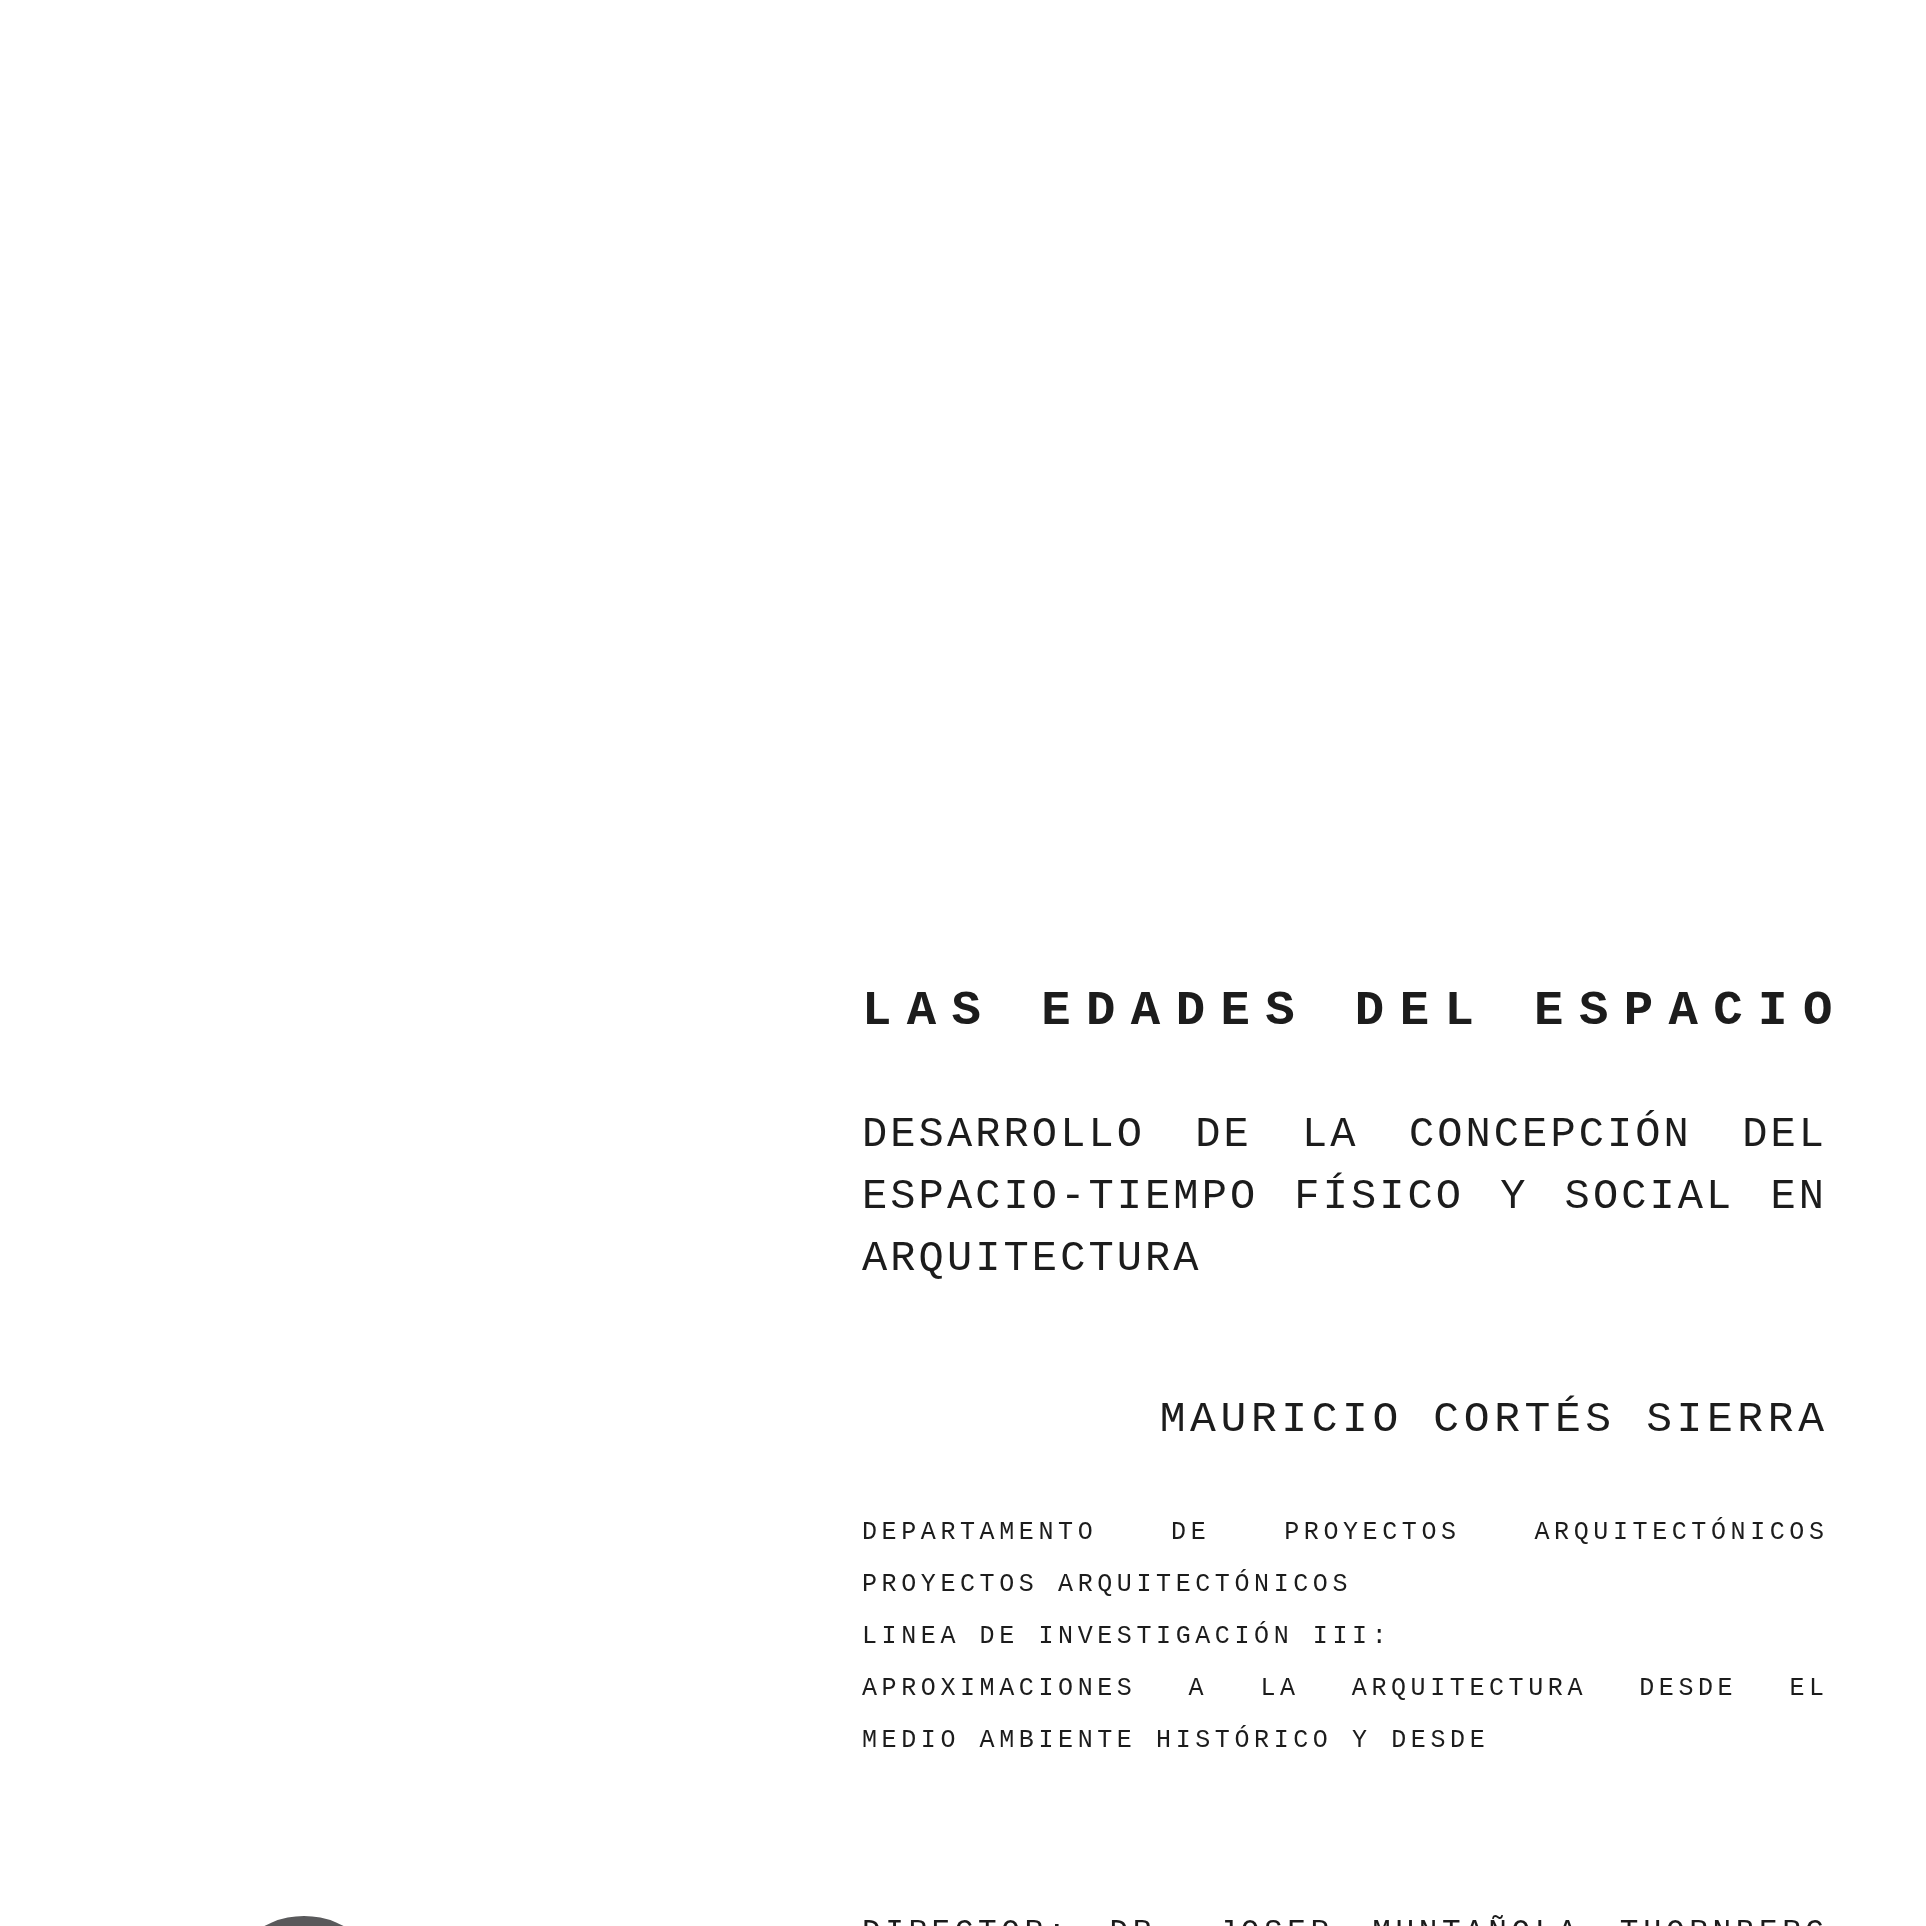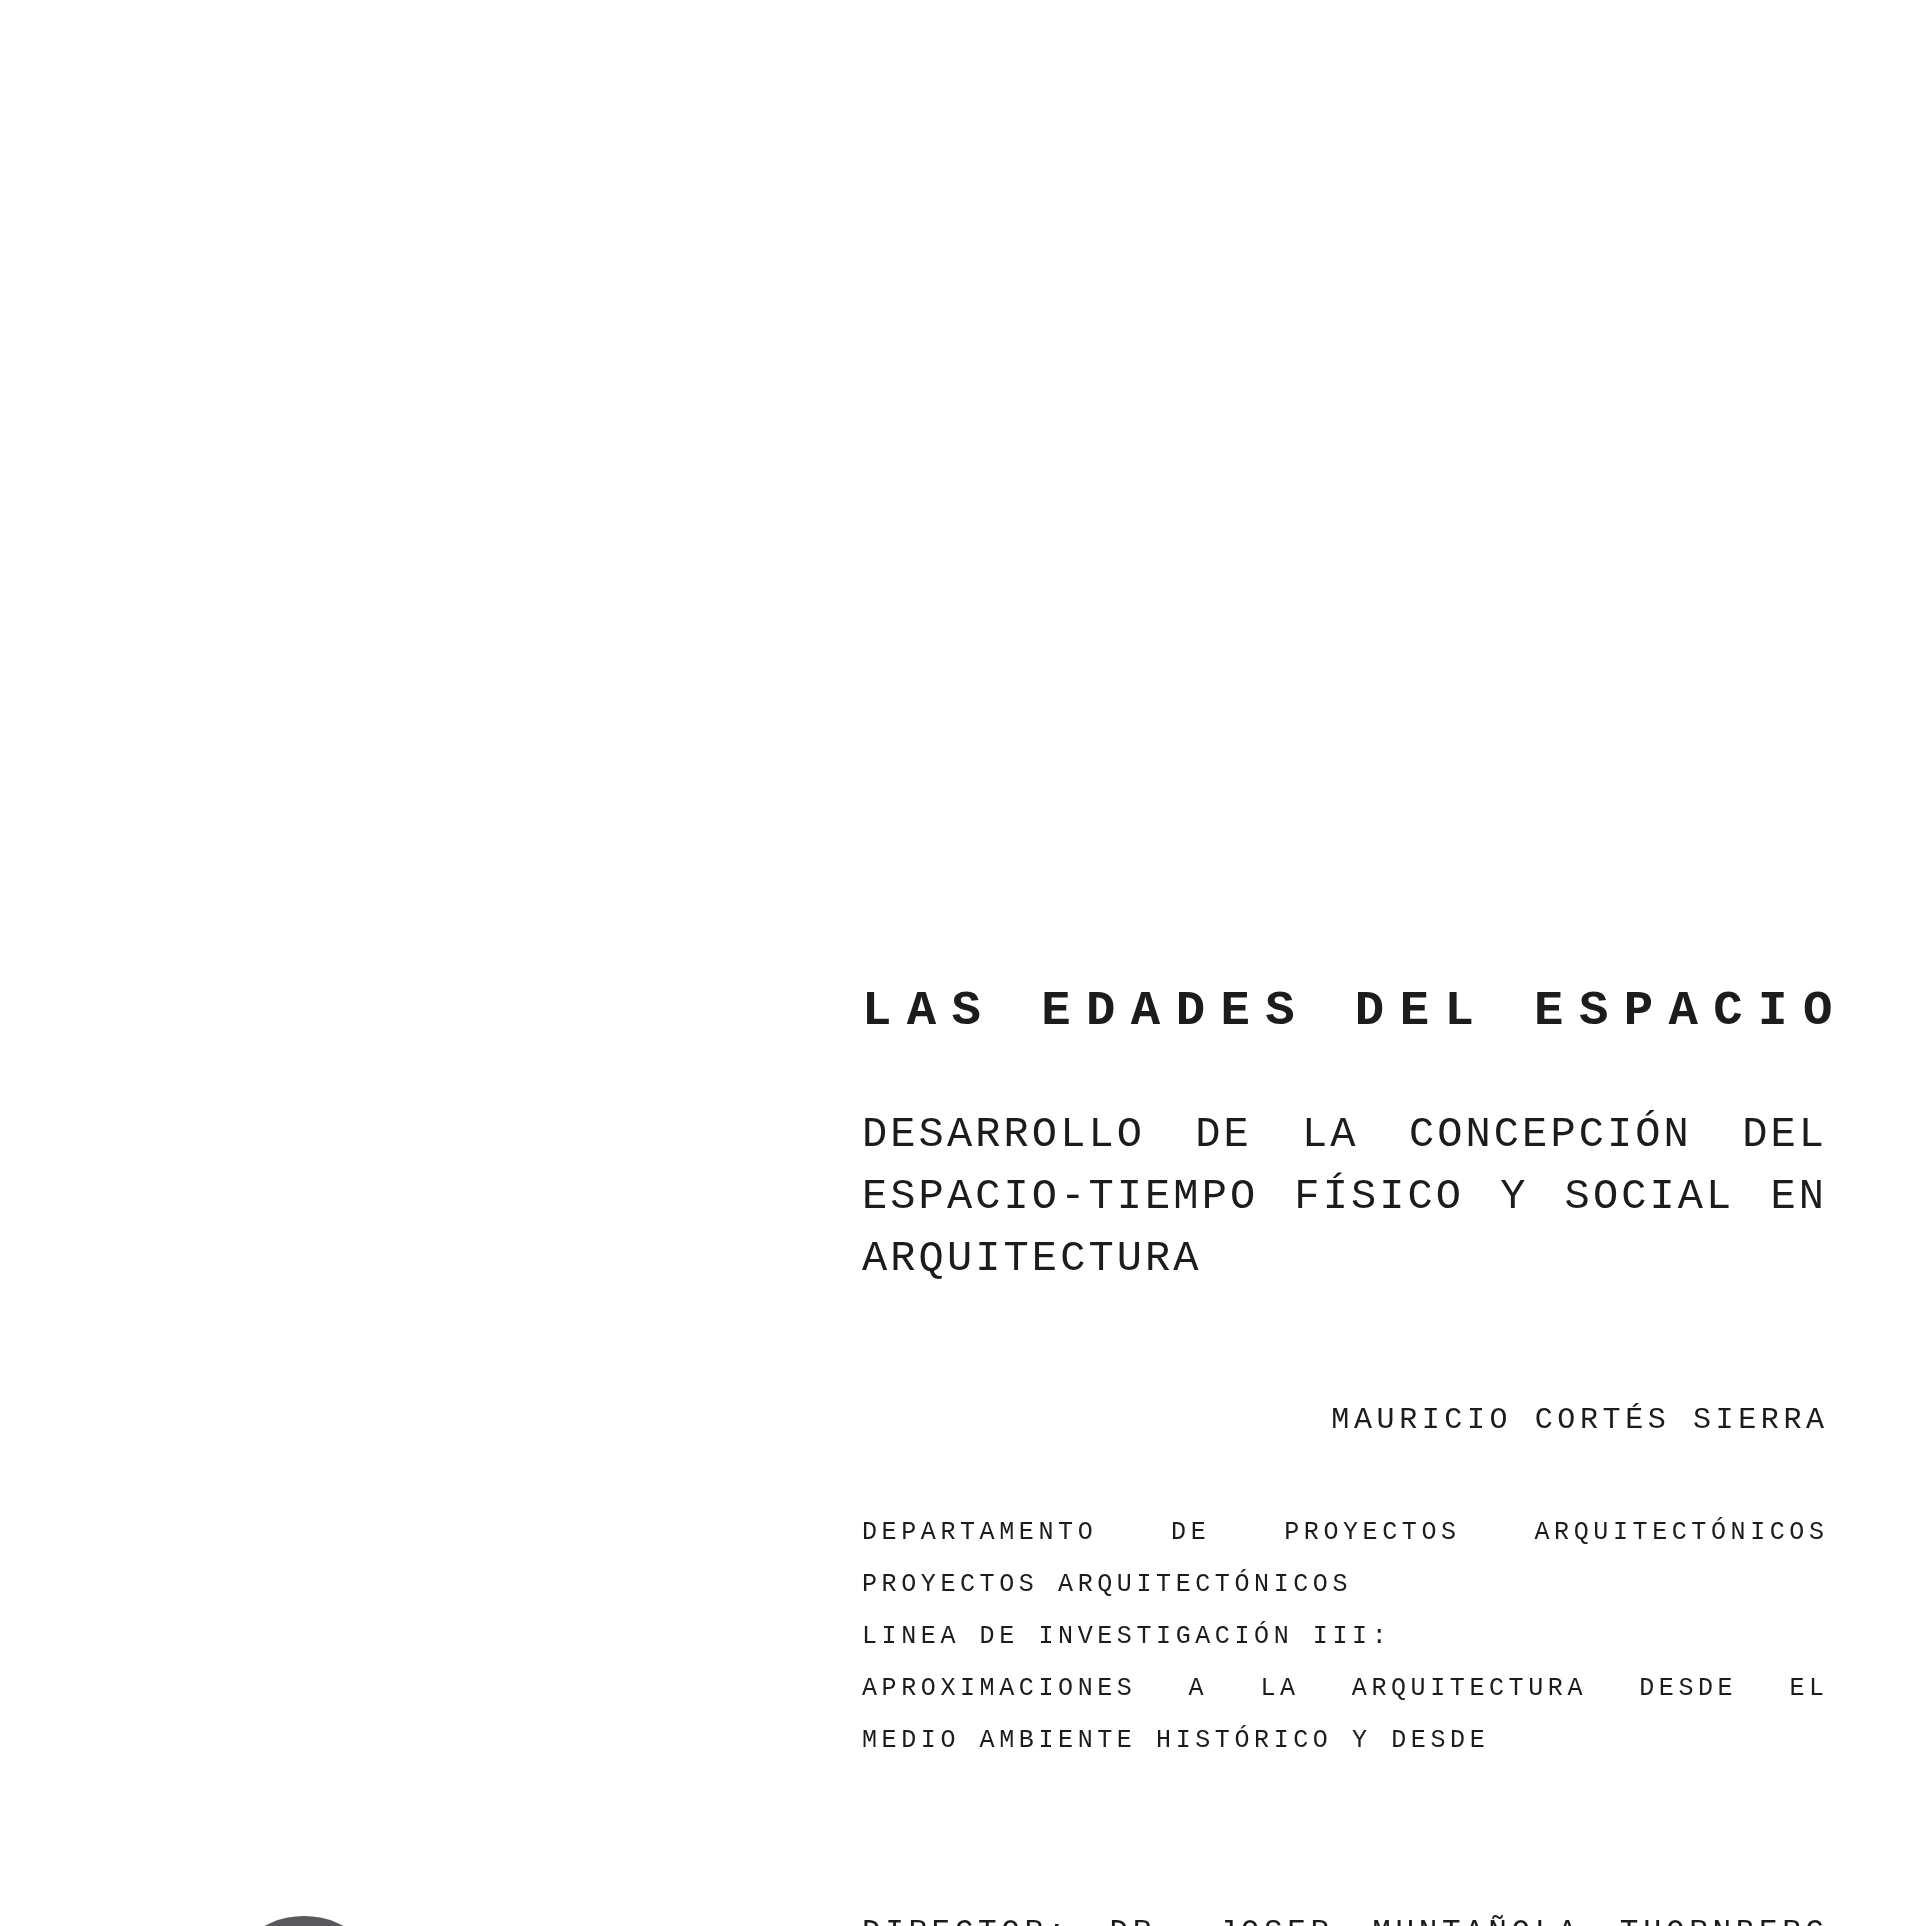--- a/index.html
+++ b/index.html
@@ -23,21 +23,21 @@
   .rline > span{margin-right:calc(-1 * var(--ls,4.6px));}
 
   #title{
     top:987px;height:49px;line-height:49px;
     font-size:49px;font-weight:bold;
     letter-spacing:15.4px;white-space:nowrap;
   }
   #subtitle{top:1104px;font-size:42px;font-weight:normal;--ls:3.1px;}
   #subtitle .line{height:62px;}
 
-  #author{top:1400px;height:39px;font-size:30px;--ls:4.6px;}
+  #author{top:1400px;height:39px;font-size:43px;--ls:4.6px;}
 
   #dept{top:1506px;font-size:25px;--ls:4.6px;}
   #dept .line{height:52px;}
 
   #director{top:1906px;font-size:31px;--ls:4.6px;}
   #director .line{height:52px;}
 
   
   #upc{
     left:220px;top:1916px;width:168px;height:168px;

